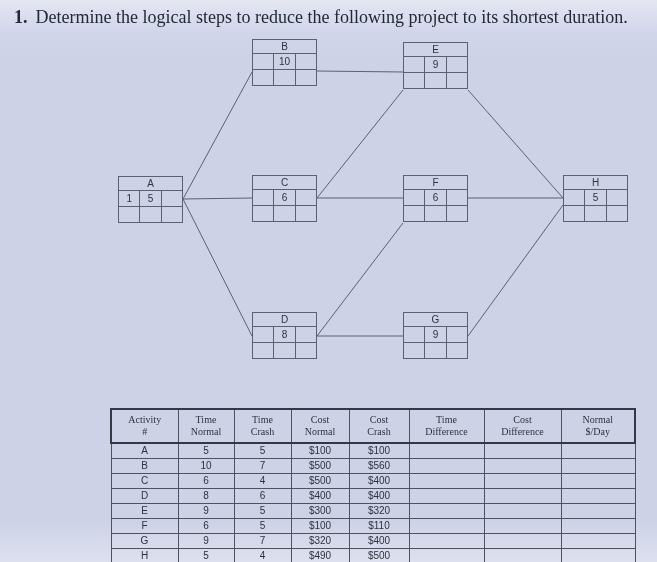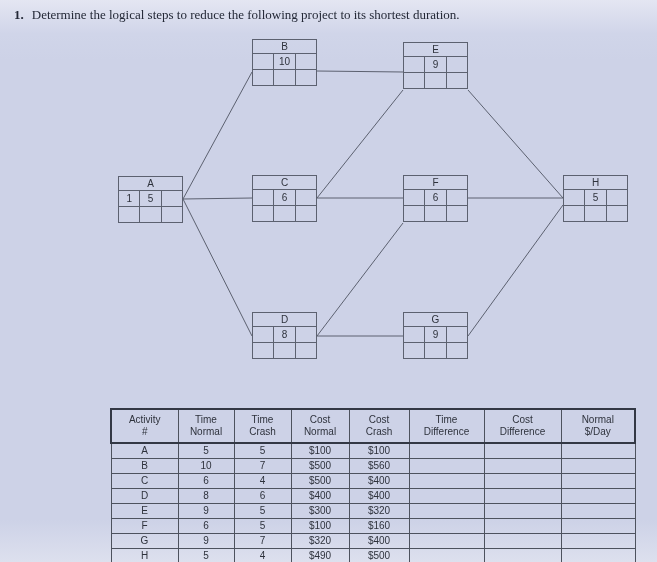--- a/index.html
+++ b/index.html
@@ -4,42 +4,42 @@
 <style>
   html,body{margin:0;padding:0;}
   body{width:657px;height:562px;}
   .page{
     position:relative;width:657px;height:562px;overflow:hidden;
     background:linear-gradient(180deg,#e4e6f2 0px,#d0d5e9 34px,#cdd2e7 60px,#cdd2e7 520px,#dde0ee 562px);
     font-family:"Liberation Sans",sans-serif;color:#2e323c;
   }
   .title{
     position:absolute;left:14px;top:7px;width:620px;
-    font-family:"Liberation Serif",serif;font-size:13px;color:#232836;
+    font-family:"Liberation Serif",serif;font-size:18px;color:#232836;
   }
   .qnum{font-weight:bold;margin-right:8px;}
   svg.edges{position:absolute;left:0;top:0;width:657px;height:562px;}
   table.node{
     position:absolute;border-collapse:collapse;table-layout:fixed;width:65px;
   }
   table.node td{
     border:1px solid #5c6170;padding:0;text-align:center;
     font-size:10px;line-height:1;color:#2e323c;overflow:hidden;
   }
   table.node td.nt{height:13px;}
   table.node td.nc{height:15px;}
   table.crash{
     position:absolute;left:110px;top:408px;width:524px;
     border-collapse:collapse;table-layout:fixed;
     font-size:10px;color:#2e323c;border:1.5px solid #3c414e;
   }
   table.crash th,table.crash td{
     border:1px solid #4d525e;padding:0;text-align:center;overflow:hidden;
   }
-  table.crash thead tr{border:2px solid #333845;}
+  table.crash thead tr{border:2px solid #333845;font-family:Liberation Serif, serif;}
   table.crash thead th{
     font-weight:normal;font-size:10px;line-height:1.2;height:32px;
     border-bottom:2px solid #333845;
   }
   table.crash tbody td{height:14px;font-size:10px;line-height:1;}
 </style>
 </head>
 <body>
 
 <div class="page">
@@ -272,21 +272,21 @@
           <td>$320</td>
           <td></td>
           <td></td>
           <td></td>
         </tr>
         <tr>
           <td>F</td>
           <td>6</td>
           <td>5</td>
           <td>$100</td>
-          <td>$160</td>
+          <td>$110</td>
           <td></td>
           <td></td>
           <td></td>
         </tr>
         <tr>
           <td>G</td>
           <td>9</td>
           <td>7</td>
           <td>$320</td>
           <td>$400</td>

